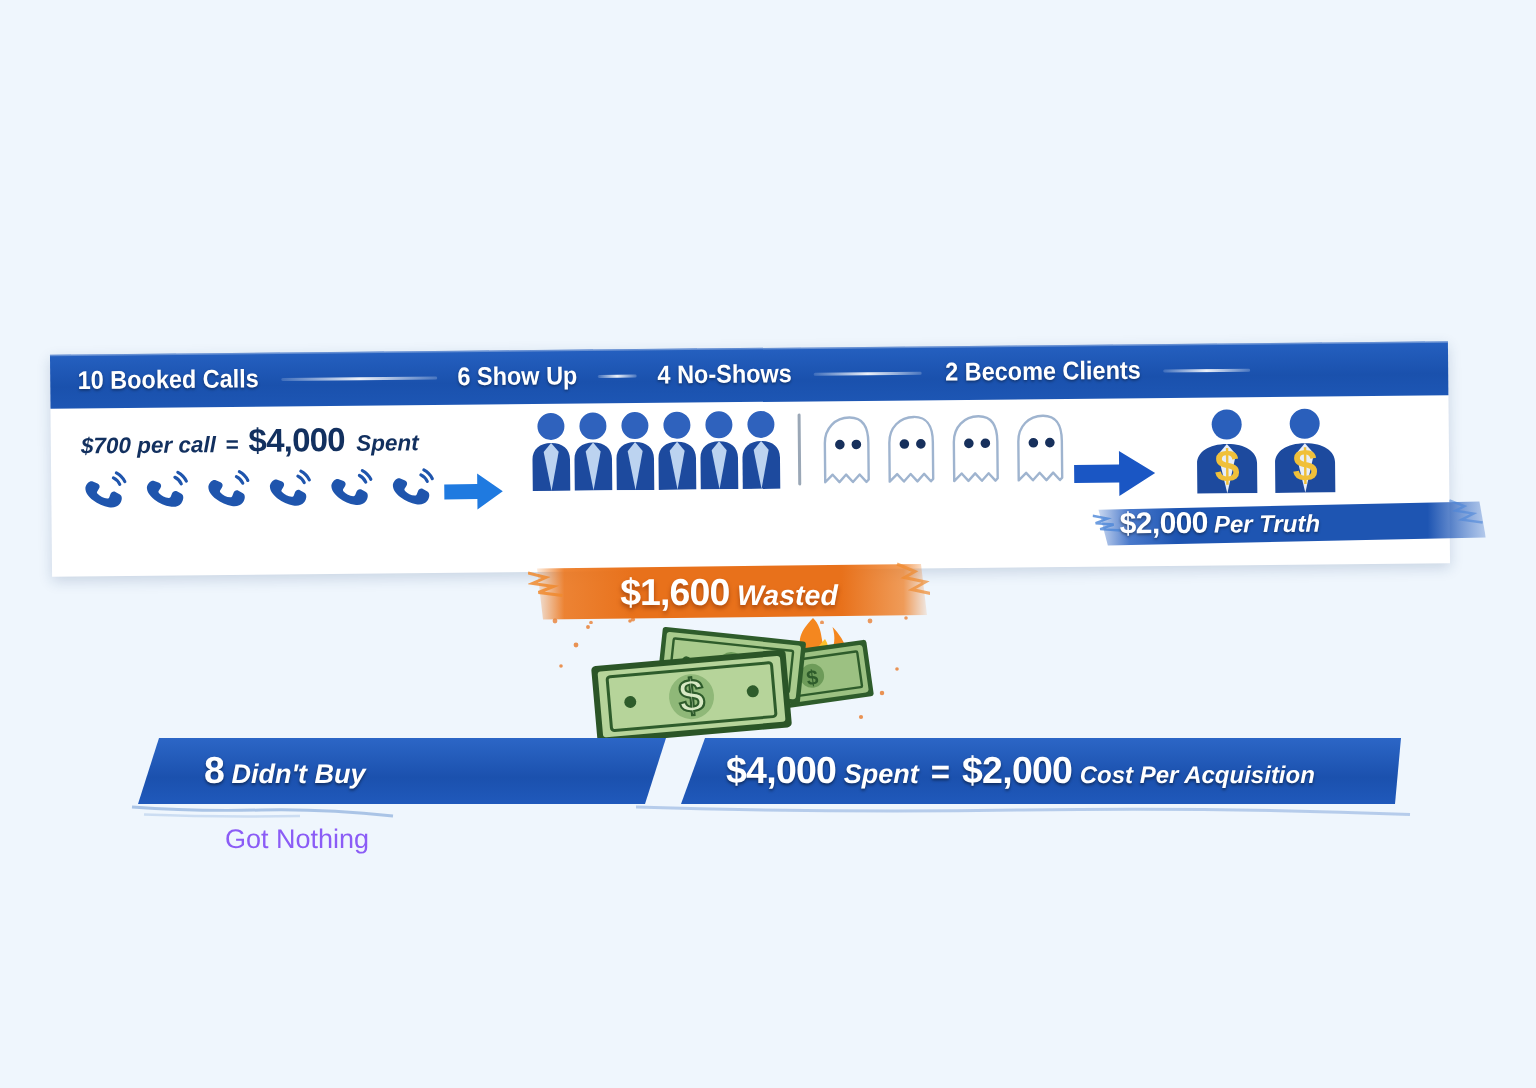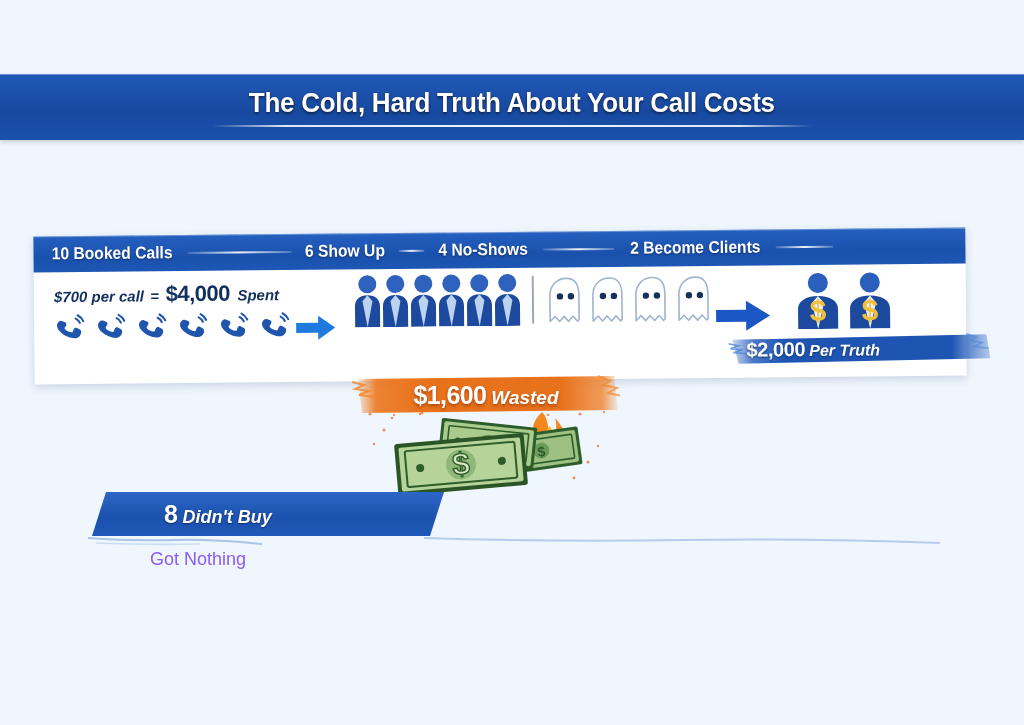--- a/index.html
+++ b/index.html
@@ -244,21 +244,21 @@
     width: 480px;
     height: 44px;
     background: linear-gradient(180deg, #2c66c6 0%, #1b51ae 60%, #2059bb 100%);
     clip-path: polygon(16px 0, 480px 0, 476px 44px, 0 44px);
     box-shadow: 0 2px 5px rgba(20,50,100,.25);
     display: flex;
     align-items: center;
     padding-left: 30px;
     box-sizing: border-box;
   }
-  .bar-txt { color: #fff; white-space: nowrap; text-shadow: 0 1px 2px rgba(0,0,0,.45); margin-left: 28px; }
+  .bar-txt { color: #fff; white-space: nowrap; text-shadow: 0 1px 2px rgba(0,0,0,.45); }
   .bt-big { font-size: 25px; font-weight: bold; letter-spacing: -0.5px; }
   .bt-sm { font-size: 18px; font-weight: bold; font-style: italic; padding-left: 5px; }
   .bt-eq { font-size: 22px; font-weight: bold; padding: 0 8px; }
   .bt-tiny { font-size: 16px; font-weight: bold; font-style: italic; padding-left: 5px; }
 
   .brush-tail {
     position: absolute;
     left: -6px;
     top: 42px;
     width: 180px;
@@ -280,24 +280,20 @@
     font-weight: normal;
     color: #8b5cf6;
     white-space: nowrap;
   }
 </style>
 </head>
 <body>
 
 <div id="stage">
 
-  <div class="title-bar">
-    <div class="title-text">The Cold, Hard Truth About Your Call Costs</div>
-    <div class="title-rule"></div>
-  </div>
 
   <div class="funnel-card">
 
     <div class="funnel-header">
       <div class="fh-spacer"></div>
       <span class="fh-label">10 Booked Calls</span>
       <span class="fh-rule w-long"></span>
       <span class="fh-label">6 Show Up</span>
       <span class="fh-rule w-short"></span>
       <span class="fh-label">4 No-Shows</span>
@@ -552,17 +548,22 @@
     <svg class="brush-tail2" viewBox="0 0 520 10" preserveAspectRatio="none">
       <path d="M2 3 q130 4 258 2 q130 -2 258 3" fill="none" stroke="#a8c2e6" stroke-width="2" opacity=".8"></path>
     </svg>
 
     <div class="bar-left">
       <span class="bar-txt">
         <span class="bt-big">8</span><span class="bt-sm">Didn't Buy</span>
       </span>
     </div>
 
+    <div class="bar-right">
+      <span class="bar-txt">
+        <span class="bt-big">$4,000</span><span class="bt-sm">Spent</span><span class="bt-eq">=</span><span class="bt-big">$2,000</span><span class="bt-tiny">Cost Per Acquisition</span>
+      </span>
+    </div>
   </div>
 
   <div class="got-nothing">Got Nothing</div>
 
 </div>
 
 </body></html>

